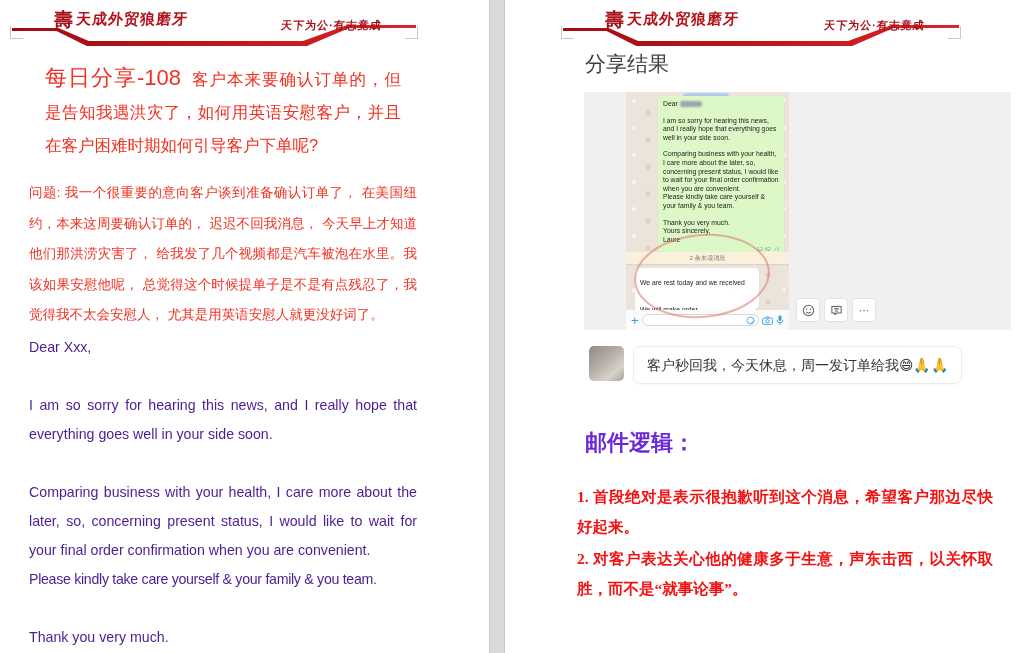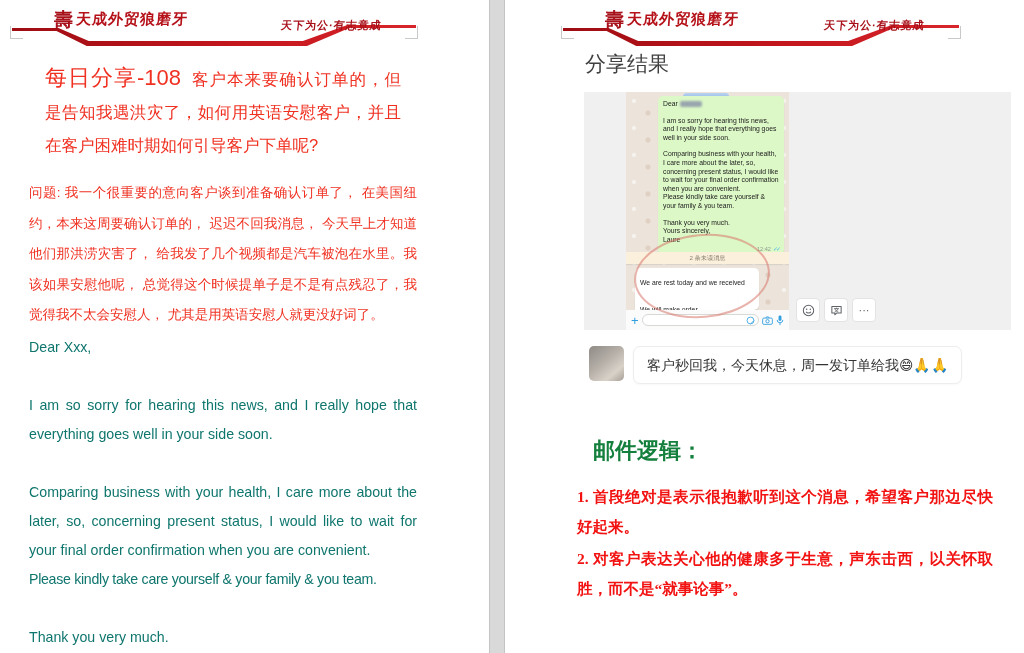--- a/index.html
+++ b/index.html
@@ -22,21 +22,21 @@
   .cmark{position:absolute;width:12px;height:12px;border-color:#c9c9c9;}
   .cm-l{border-left:1px solid #c9c9c9;border-bottom:1px solid #c9c9c9;}
   .cm-r{border-right:1px solid #c9c9c9;border-bottom:1px solid #c9c9c9;}
 
   
   .content-left{position:absolute;left:29px;top:46px;width:388px;}
   .title-p{margin:16px;line-height:32px;text-align:justify;color:#f03122;}
   .title-num{font-size:22px;margin-right:10px;}
   .title-rest{font-size:16.5px;}
   .question-p{margin:0 0 2px 0;line-height:30.5px;text-align:justify;color:#f03122;font-size:13.5px;}
-  .en{margin:0;color:#0f766e;font-size:14.2px;line-height:29px;text-align:justify;}
+  .en{margin:0;color:#4c1d95;font-size:14.2px;line-height:29px;text-align:justify;}
   .en.gap-top{margin-top:29px;}
   .en.nowrapline{white-space:nowrap;letter-spacing:-0.3px;text-align:left;}
 
   
   .rp-title{position:absolute;left:80px;top:50px;margin:0;font-size:21px;font-weight:400;color:#404040;}
   .image-panel{position:absolute;left:79px;top:92px;width:427px;height:238px;background:#f0f0f0;}
 
   
   .wa{position:absolute;left:42px;top:0;width:163px;height:238px;background-color:#ece4db;overflow:hidden;
       background-image:radial-gradient(circle at 8px 9px, rgba(255,255,255,0.55) 1.5px, transparent 2.6px),
@@ -63,21 +63,21 @@
 
   .img-toolbar{position:absolute;left:212px;top:206px;display:flex;gap:4px;}
   .tb-btn{width:22px;height:22px;background:#ffffff;border:1px solid #e3e3e3;border-radius:4px;display:flex;align-items:center;justify-content:center;color:#5f6368;font-size:11px;}
 
   
   .chat-row{position:absolute;left:84px;top:346px;display:flex;align-items:flex-start;gap:9px;}
   .avatar{width:35px;height:35px;border-radius:5px;background:linear-gradient(140deg,#8f8a85 0%,#b6b0a9 45%,#d8d2c9 75%,#a79f97 100%);filter:blur(0.4px);}
   .chat-bubble{background:#ffffff;border:1px solid #ededed;border-radius:7px;padding:8px 13px;font-size:14px;color:#333333;line-height:20px;box-shadow:0 1px 2px rgba(0,0,0,0.03);}
 
   
-  .sec-title{position:absolute;left:72px;top:420px;margin:16px;font-family:"Liberation Serif","DejaVu Serif",serif;font-weight:700;font-size:22px;color:#15803d;}
+  .sec-title{position:absolute;left:72px;top:420px;margin:8px;font-family:"Liberation Serif","DejaVu Serif",serif;font-weight:700;font-size:22px;color:#6d28d9;}
   .points{position:absolute;left:72px;top:482px;width:416px;}
   .points p{margin:0 0 2px 0;font-family:"Liberation Serif","DejaVu Serif",serif;font-weight:700;font-size:15.5px;line-height:30px;color:#f21212;text-align:justify;}
 </style>
 </head>
 <body>
 
 <div class="stage">
 
   <div class="page page-left">
 

